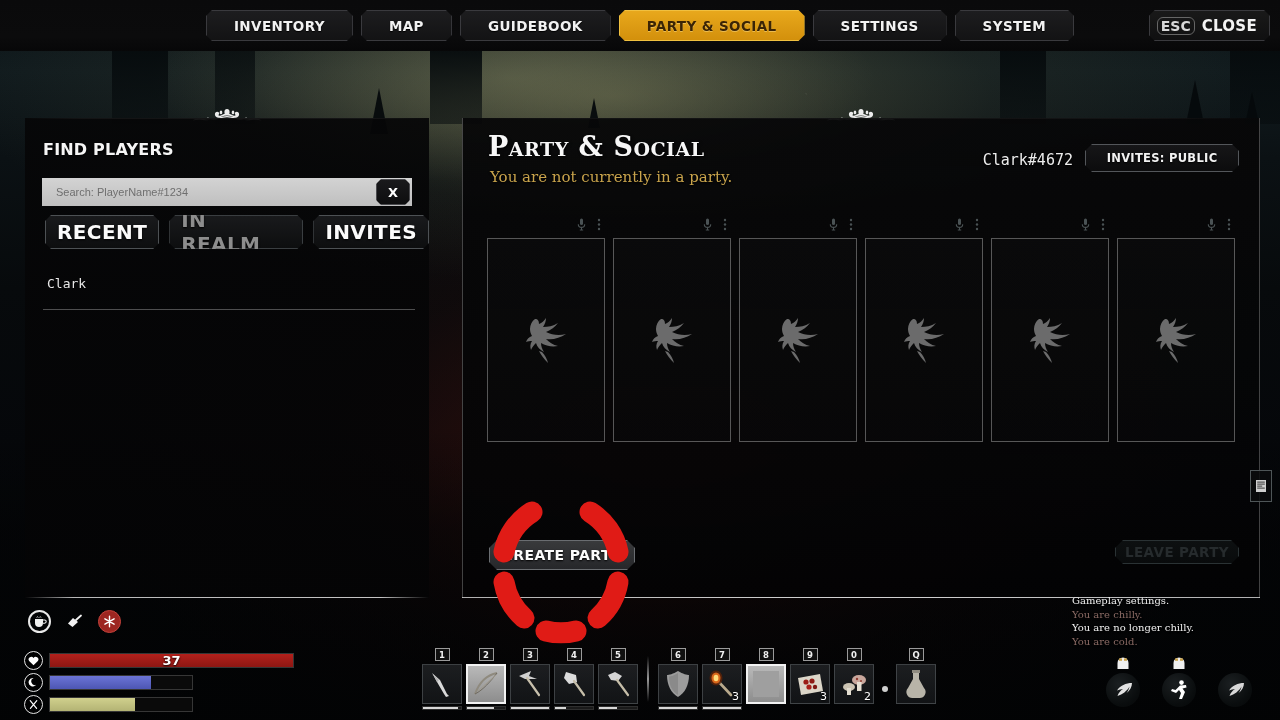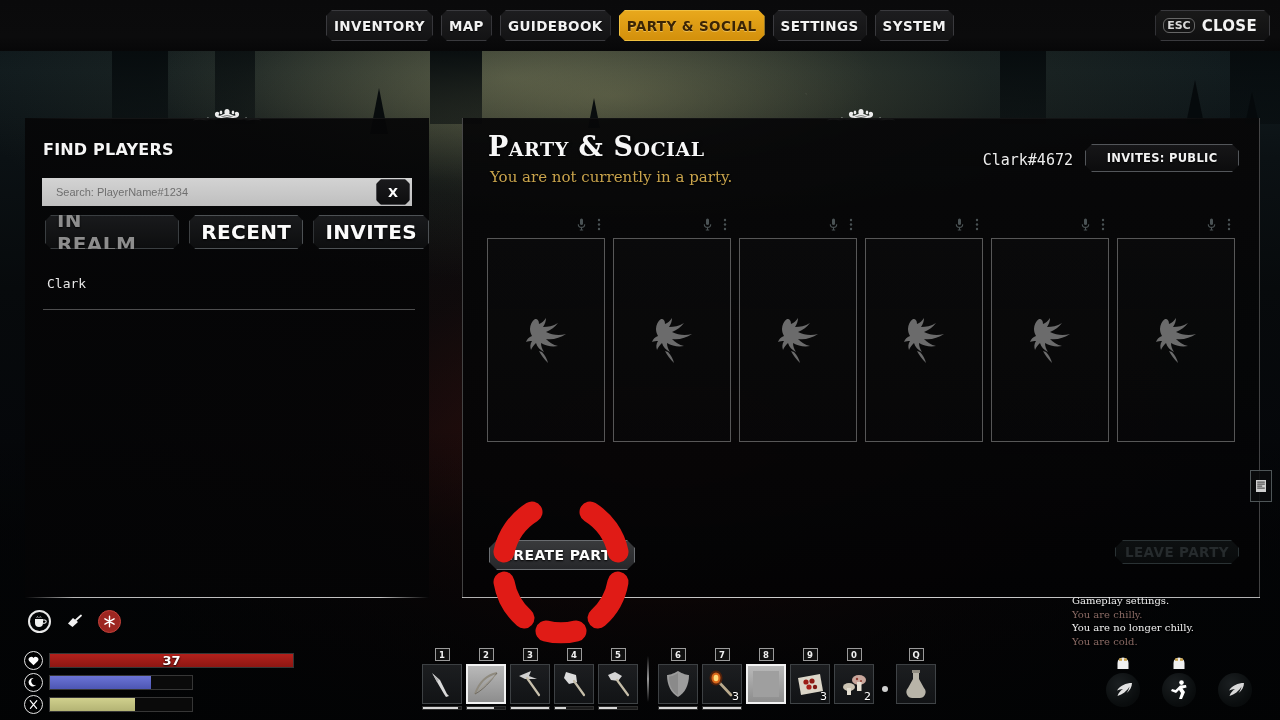--- a/index.html
+++ b/index.html
@@ -64,21 +64,21 @@
     background: linear-gradient(180deg, #0a0a0b 0%, #0b0b0c 72%, #070708 100%);
     display: flex;
     align-items: center;
     justify-content: center;
     gap: 8px;
     z-index: 40;
   }
   .navbtn {
     position: relative;
     height: 31px;
-    padding: 0 7px;
+    padding: 0 27px;
     display: flex;
     align-items: center;
     justify-content: flex-start;
     font-family: "DejaVu Sans", sans-serif;
     font-weight: bold;
     font-size: 13.5px;
     letter-spacing: .4px;
     color: #f2f2f2;
     background: linear-gradient(180deg,#1d1d1f,#131314);
     border: 1px solid #3a3a3e;
@@ -101,21 +101,21 @@
     display: flex;
     align-items: center;
     gap: 7px;
     background: linear-gradient(180deg,#191919,#101011);
     border: 1px solid #3a3a3e;
     cursor: pointer;
     clip-path: polygon(6px 0,calc(100% - 6px) 0,100% 6px,100% calc(100% - 6px),calc(100% - 6px) 100%,6px 100%,0 calc(100% - 6px),0 6px);
   }
   #closebtn .key {
     font-family: "DejaVu Sans", sans-serif;
-    font-size: 11px;
+    font-size: 14px;
     font-weight: bold;
     color: #d8d8d8;
     border: 1px solid #666;
     border-radius: 6px;
     padding: 1px 3px;
     line-height: 1;
   }
   #closebtn .lbl {
     font-family: "DejaVu Sans", sans-serif;
     font-weight: bold;
@@ -527,25 +527,25 @@
 
   <div id="leftpanel">
     <div id="findtitle">FIND PLAYERS</div>
 
     <div id="searchrow">
       <input id="searchinput" type="text" placeholder="Search: PlayerName#1234" style="">
       <div id="clearbtn">X</div>
     </div>
 
     <div id="filterrow">
+      <div class="filterbtn">
+          <span>RECENT</span>
+        </div>
       <div class="filterbtn inactive">
           <span>IN REALM</span>
-        </div>
-      <div class="filterbtn">
-          <span>RECENT</span>
         </div>
       <div class="filterbtn">
           <span>INVITES</span>
         </div>
     </div>
 
     <div id="playerlist">
       <div class="playerrow">
         <span>Clark</span>
       </div>

